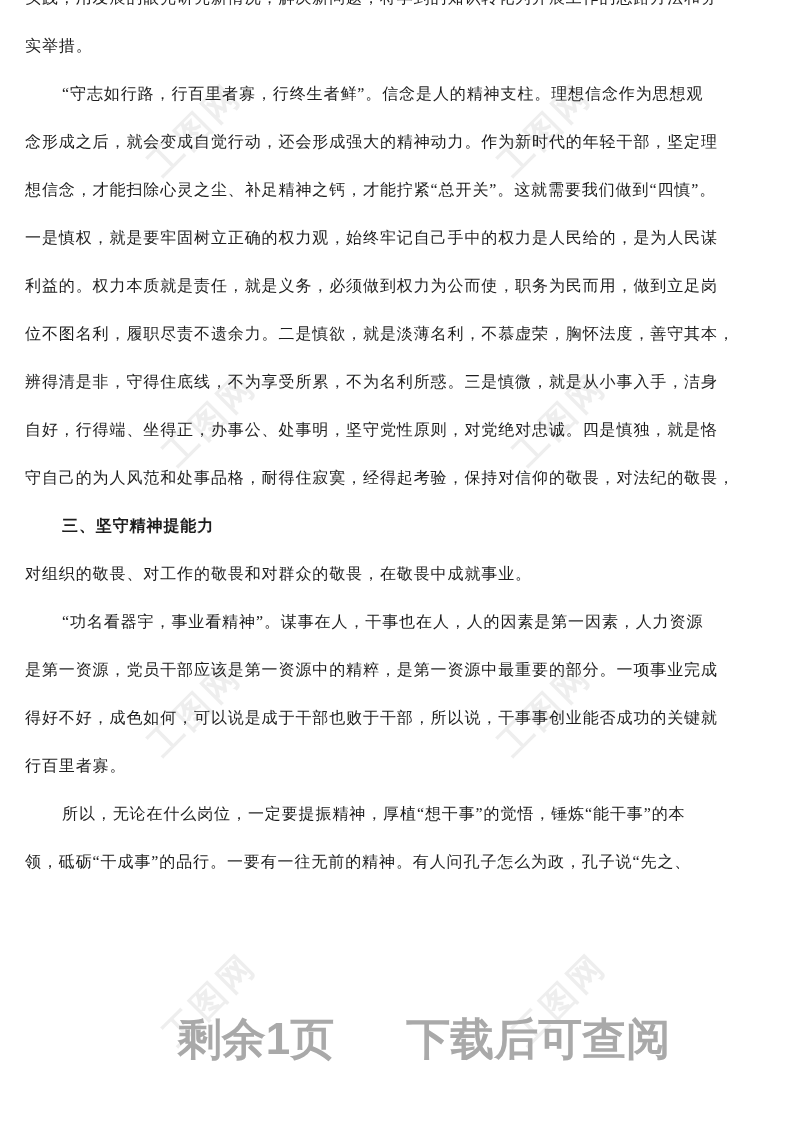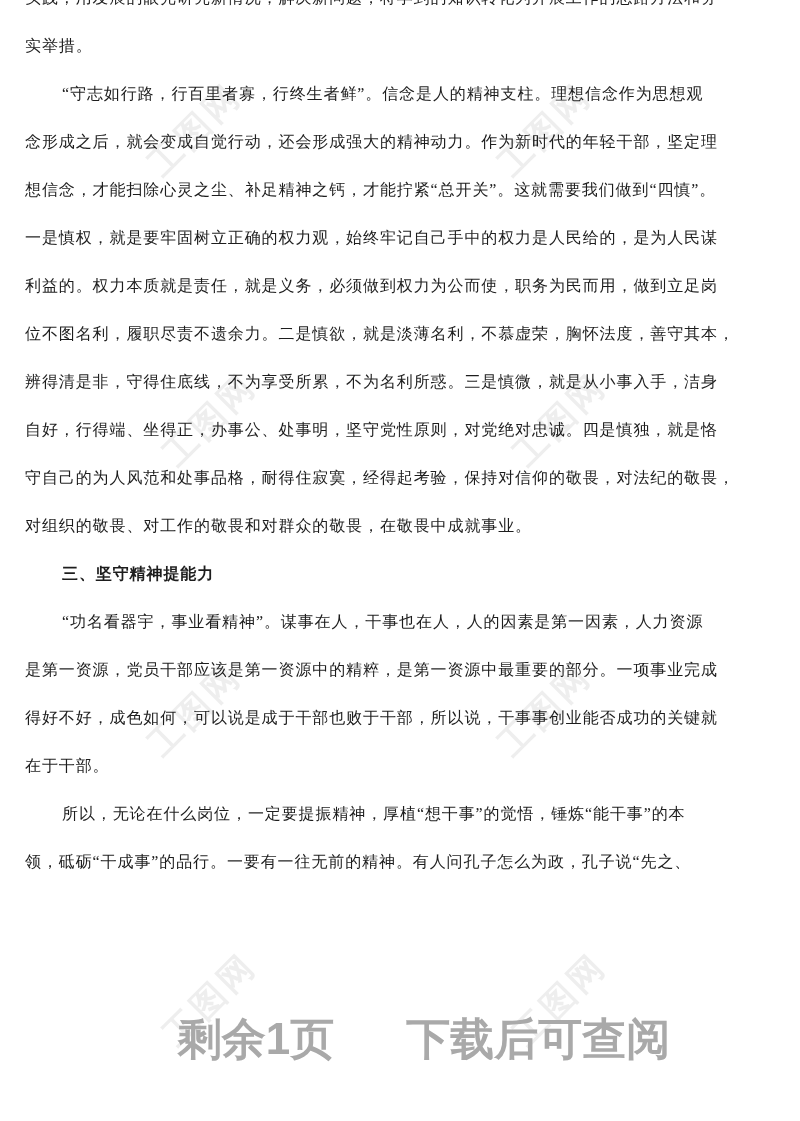--- a/index.html
+++ b/index.html
@@ -100,26 +100,26 @@
       <div class="line">实举措。</div>
       <div class="line indent">“守志如行路，行百里者寡，行终生者鲜”。信念是人的精神支柱。理想信念作为思想观</div>
       <div class="line">念形成之后，就会变成自觉行动，还会形成强大的精神动力。作为新时代的年轻干部，坚定理</div>
       <div class="line">想信念，才能扫除心灵之尘、补足精神之钙，才能拧紧“总开关”。这就需要我们做到“四慎”。</div>
       <div class="line">一是慎权，就是要牢固树立正确的权力观，始终牢记自己手中的权力是人民给的，是为人民谋</div>
       <div class="line">利益的。权力本质就是责任，就是义务，必须做到权力为公而使，职务为民而用，做到立足岗</div>
       <div class="line">位不图名利，履职尽责不遗余力。二是慎欲，就是淡薄名利，不慕虚荣，胸怀法度，善守其本，</div>
       <div class="line">辨得清是非，守得住底线，不为享受所累，不为名利所惑。三是慎微，就是从小事入手，洁身</div>
       <div class="line">自好，行得端、坐得正，办事公、处事明，坚守党性原则，对党绝对忠诚。四是慎独，就是恪</div>
       <div class="line">守自己的为人风范和处事品格，耐得住寂寞，经得起考验，保持对信仰的敬畏，对法纪的敬畏，</div>
+      <div class="line indent heading">三、坚守精神提能力</div>
       <div class="line">对组织的敬畏、对工作的敬畏和对群众的敬畏，在敬畏中成就事业。</div>
-      <div class="line indent heading">三、坚守精神提能力</div>
       <div class="line indent">“功名看器宇，事业看精神”。谋事在人，干事也在人，人的因素是第一因素，人力资源</div>
       <div class="line">是第一资源，党员干部应该是第一资源中的精粹，是第一资源中最重要的部分。一项事业完成</div>
       <div class="line">得好不好，成色如何，可以说是成于干部也败于干部，所以说，干事事创业能否成功的关键就</div>
-      <div class="line">在于干部。</div>
+      <div class="line">行百里者寡。</div>
       <div class="line indent">所以，无论在什么岗位，一定要提振精神，厚植“想干事”的觉悟，锤炼“能干事”的本</div>
       <div class="line">领，砥砺“干成事”的品行。一要有一往无前的精神。有人问孔子怎么为政，孔子说“先之、</div>
     </div>
 
   <div class="footer">
     <span>剩余1页</span><span class="seg-gap"></span><span>下载后可查阅</span>
   </div>
 
 </div>
 

